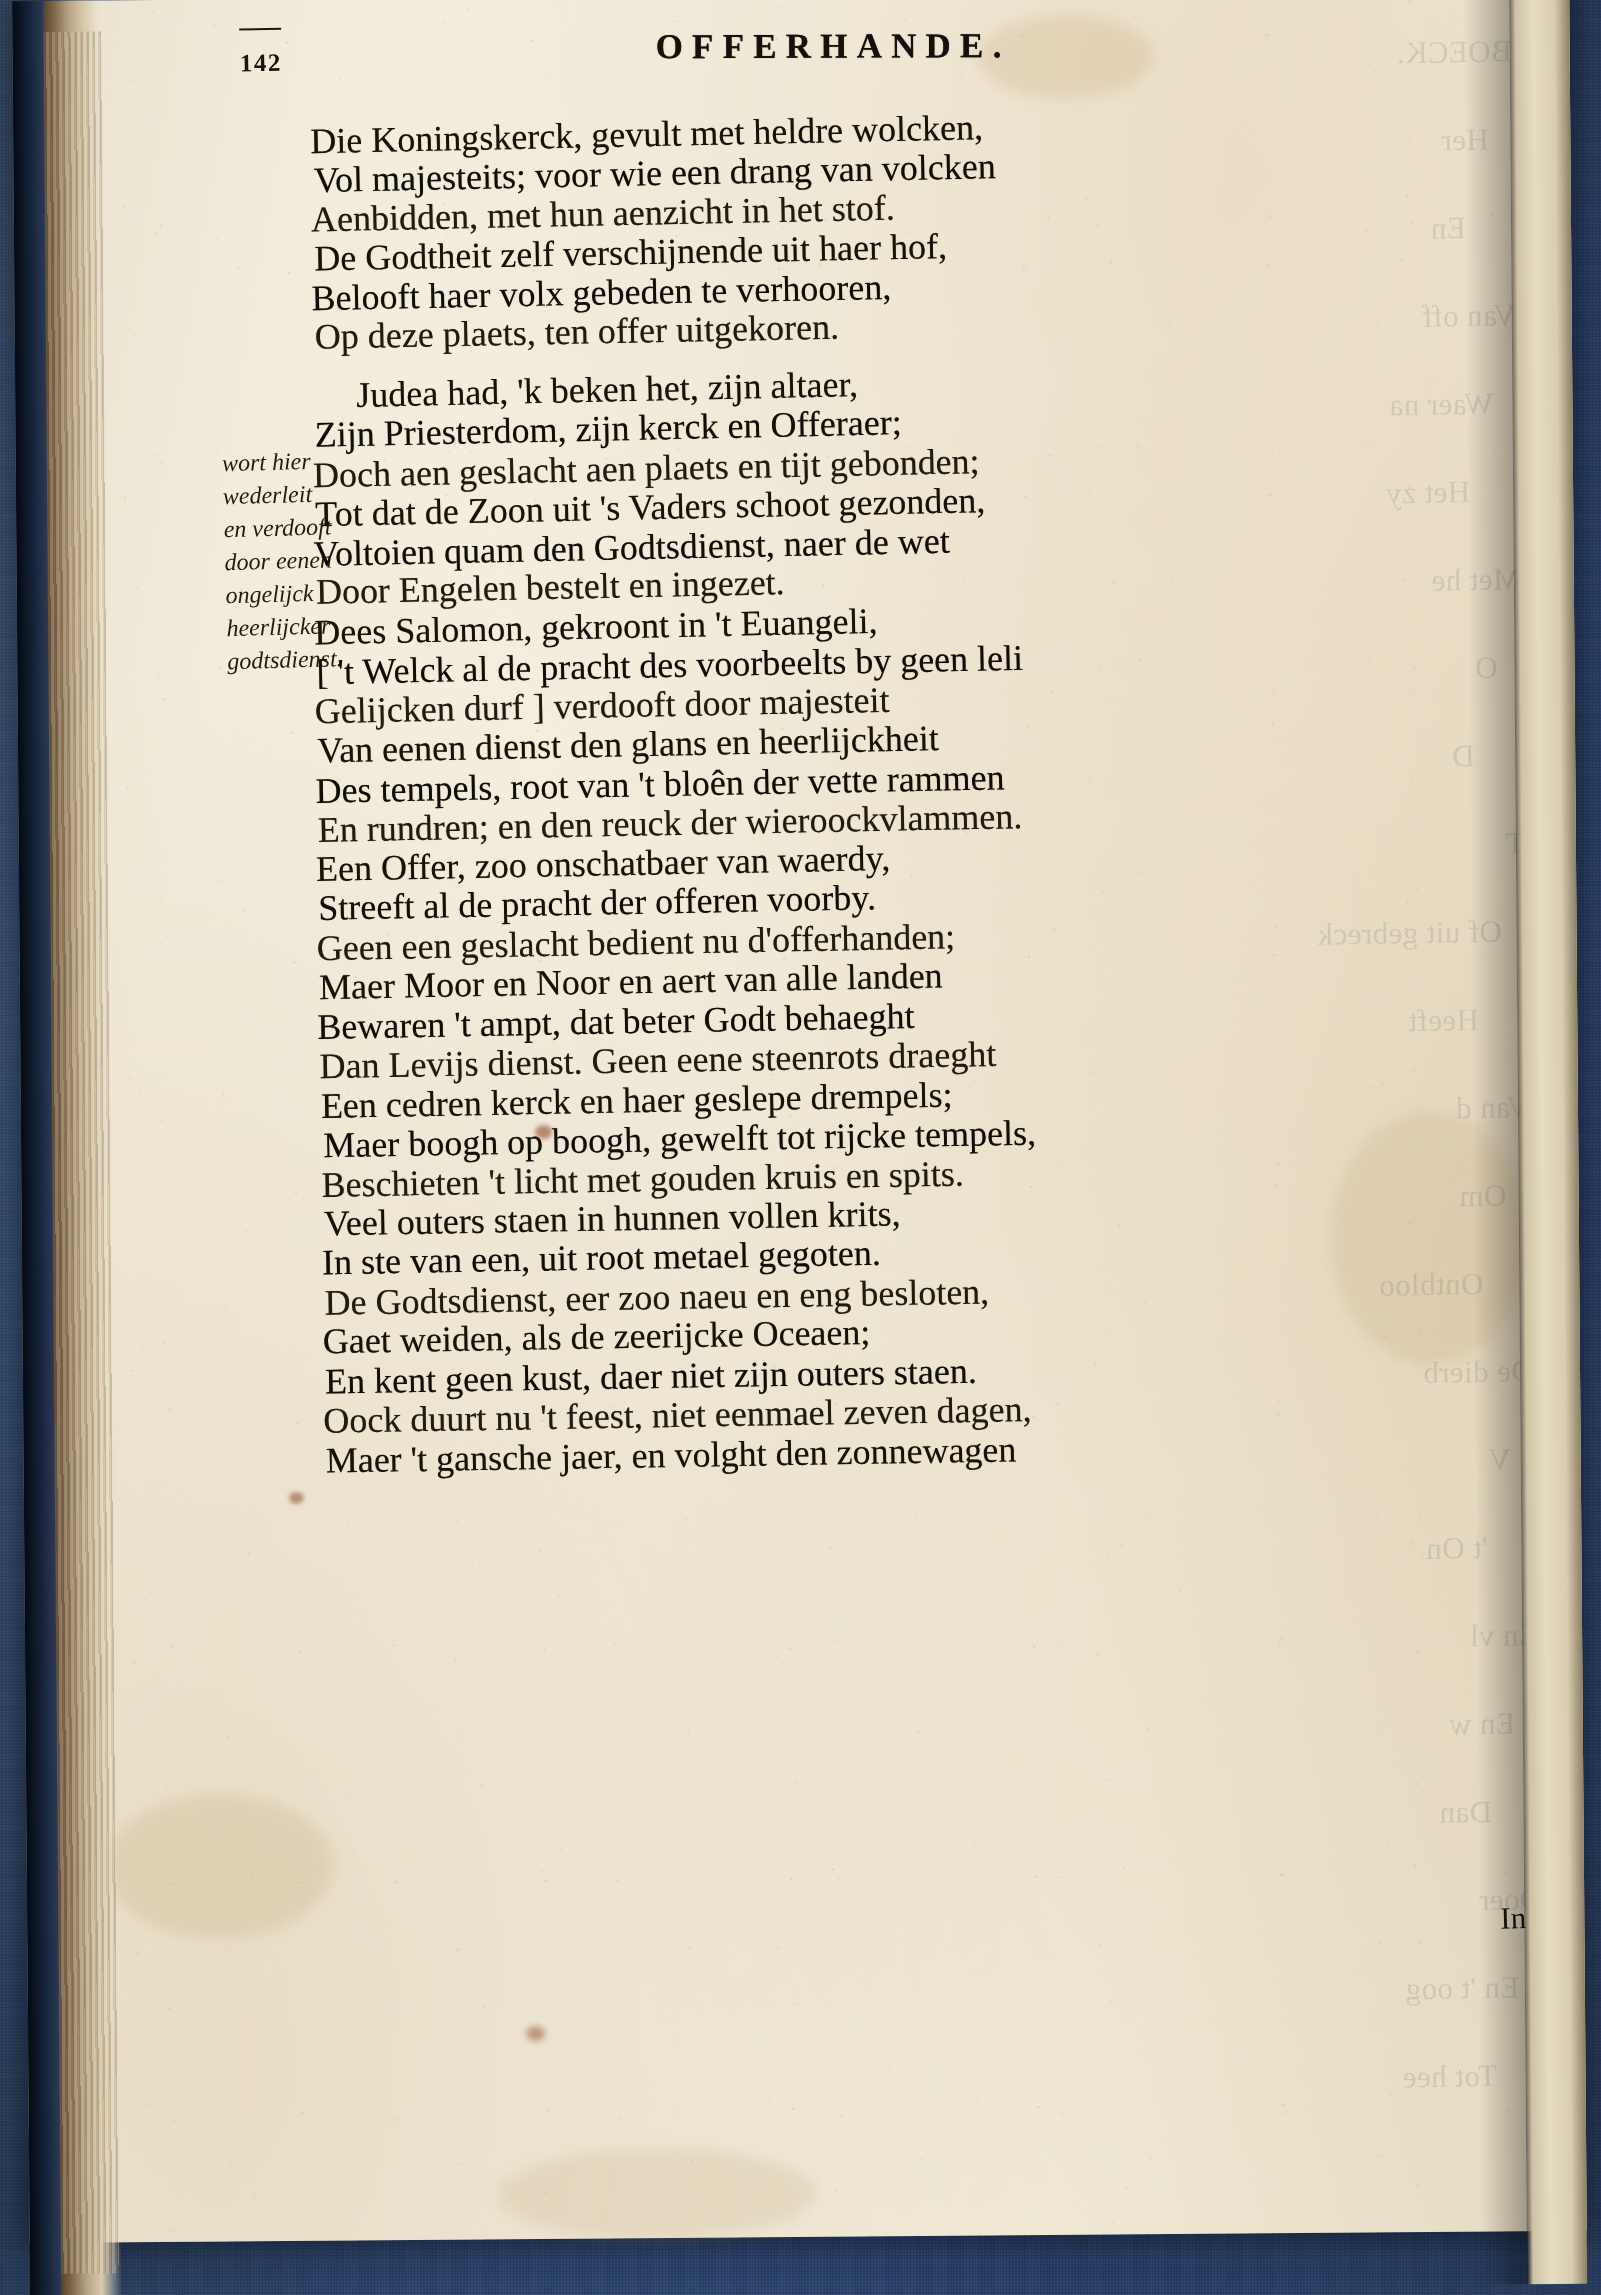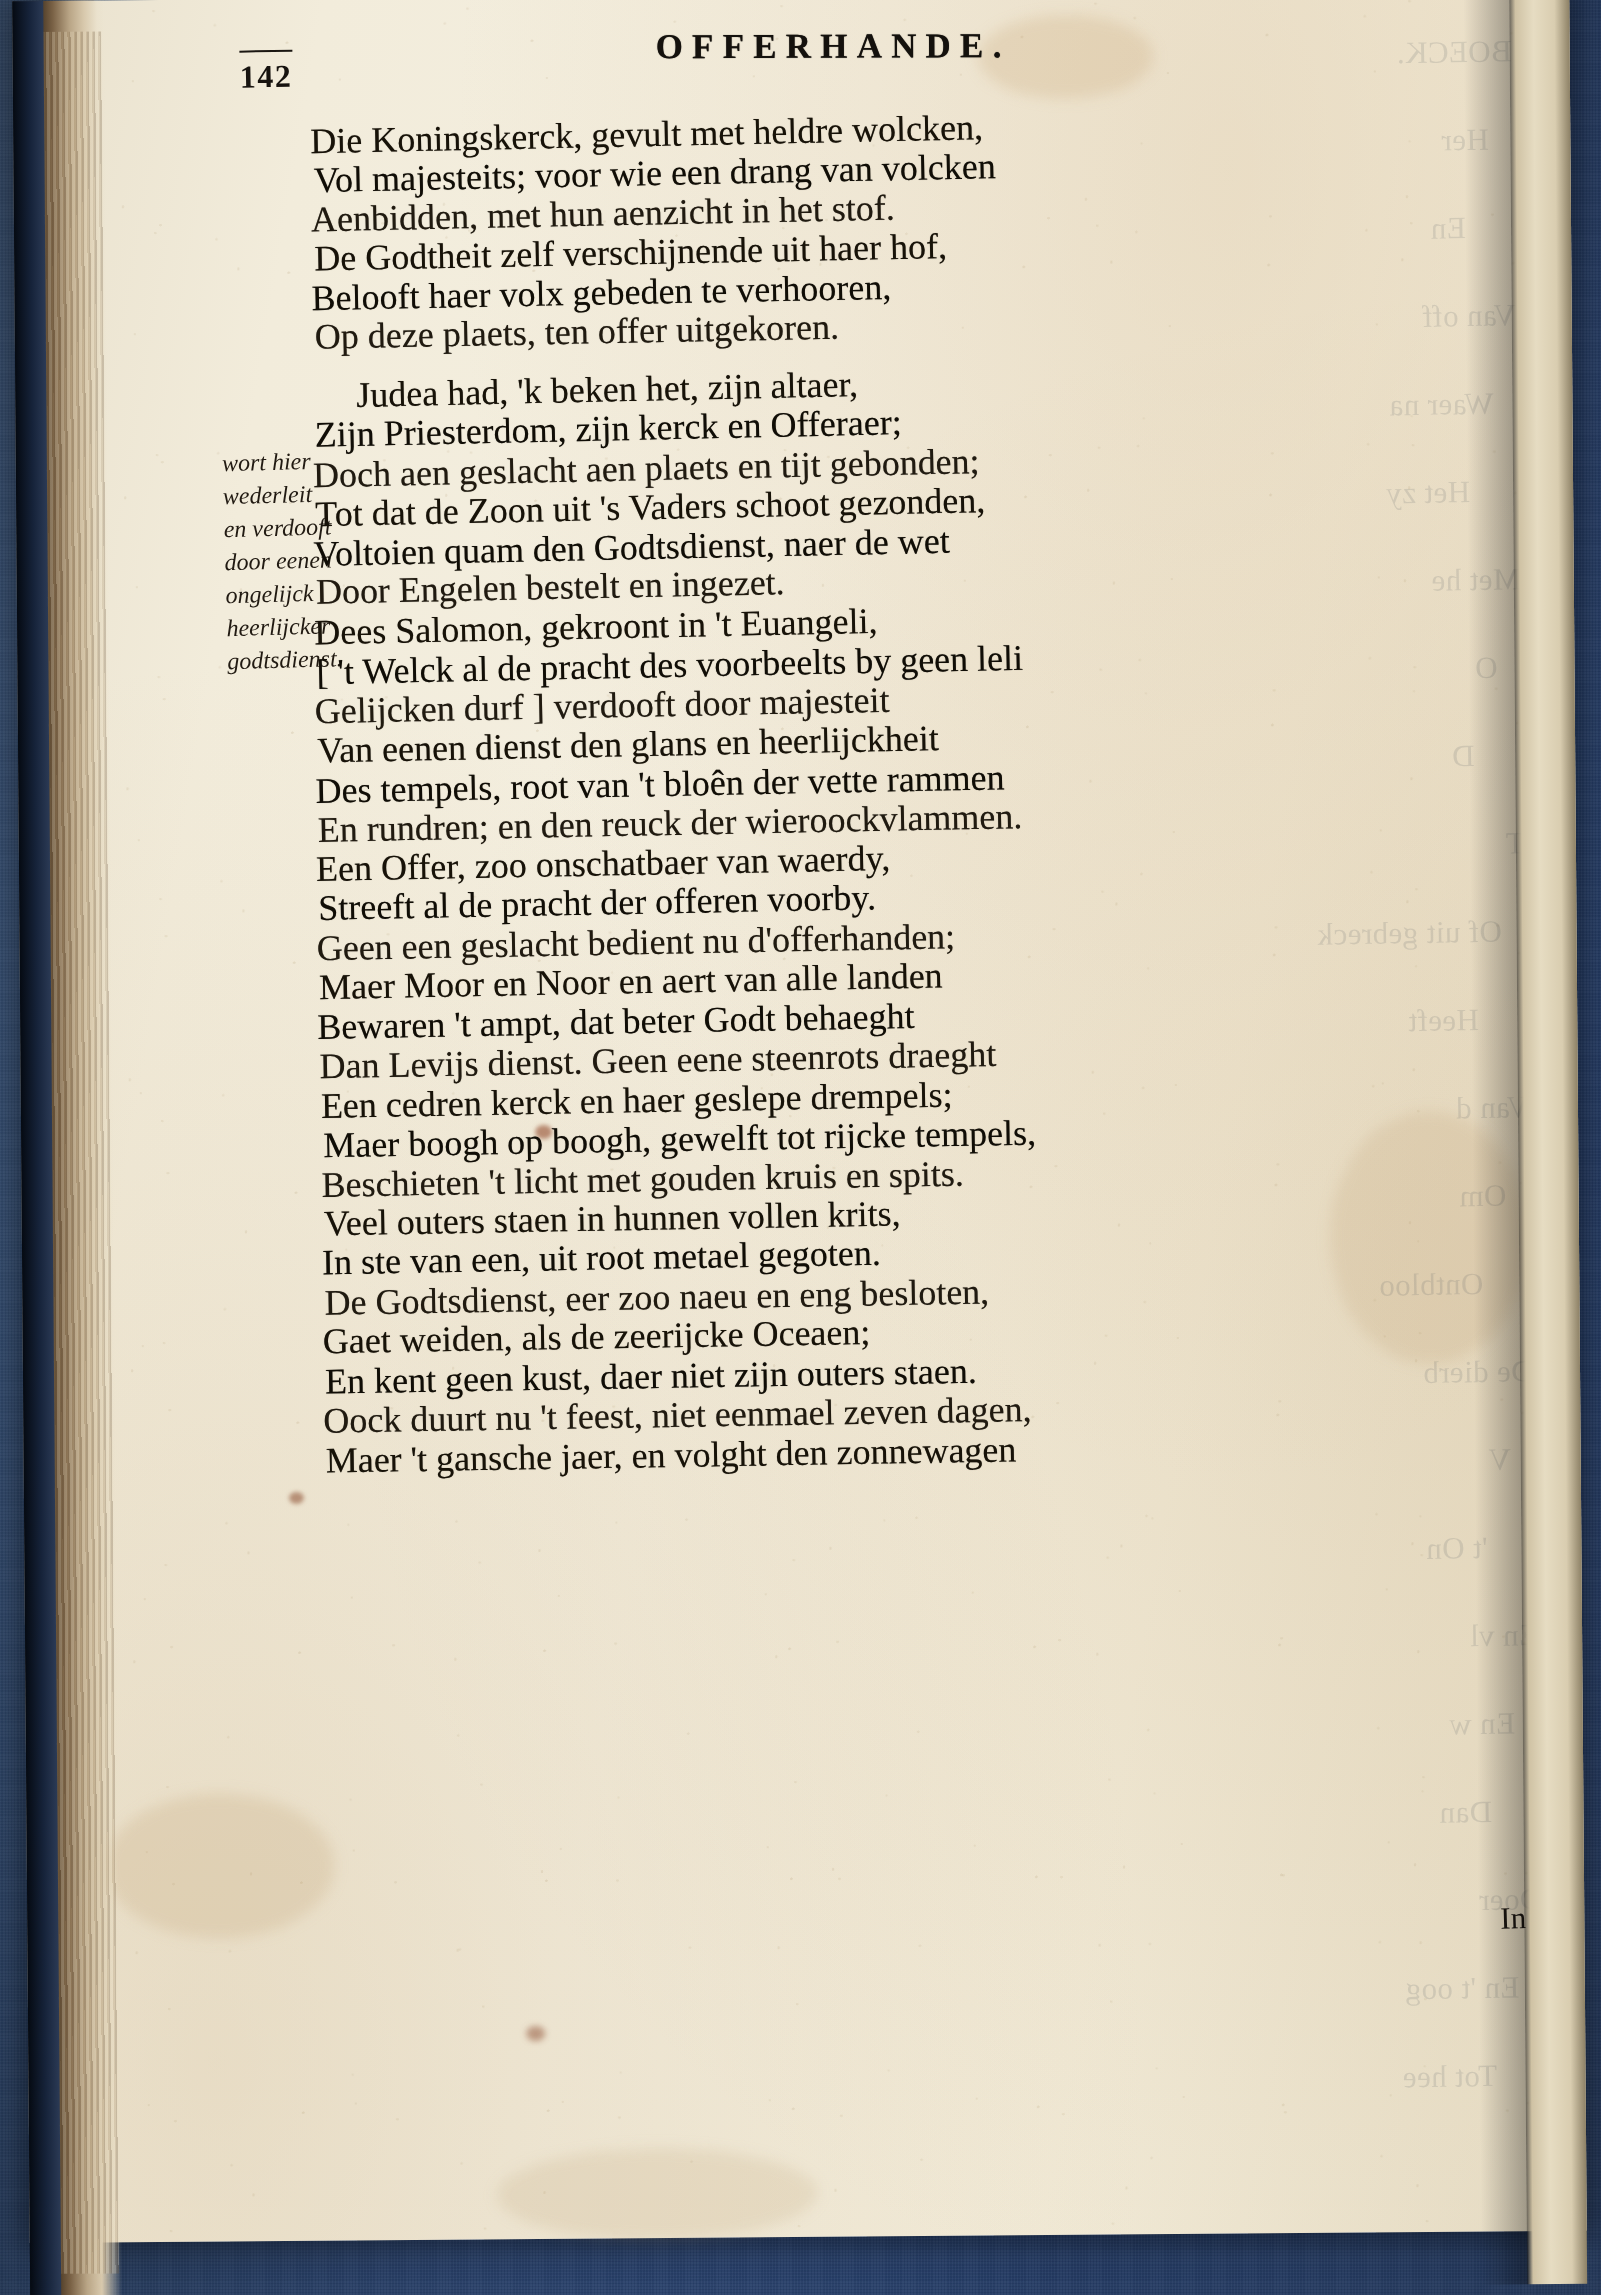--- a/index.html
+++ b/index.html
@@ -104,24 +104,24 @@
     color:#191410;
   }
   .hdr{
     position:absolute;left:528px;top:32px;
     font-size:35px;letter-spacing:9.2px;font-weight:700;
     color:#14110d;
     transform:rotate(0.25deg);
     text-shadow:0 0 0.9px rgba(20,16,12,.75);
   }
   .folio{
-    position:absolute;left:112px;top:51px;
-    font-size:32px;font-weight:700;letter-spacing:1.5px;
+    position:absolute;left:112px;top:29px;
+    font-size:25px;font-weight:700;letter-spacing:1.5px;
     border-top:2.3px solid #1b1712;
-    padding-top:6px;
+    padding-top:19px;
     color:#17130f;
     transform:rotate(-0.6deg);
   }
   .catchword{
     position:absolute;left:1358px;top:1911px;
     font-size:31px;color:#1b1611;
     transform:rotate(-1.2deg);
   }
 
   

